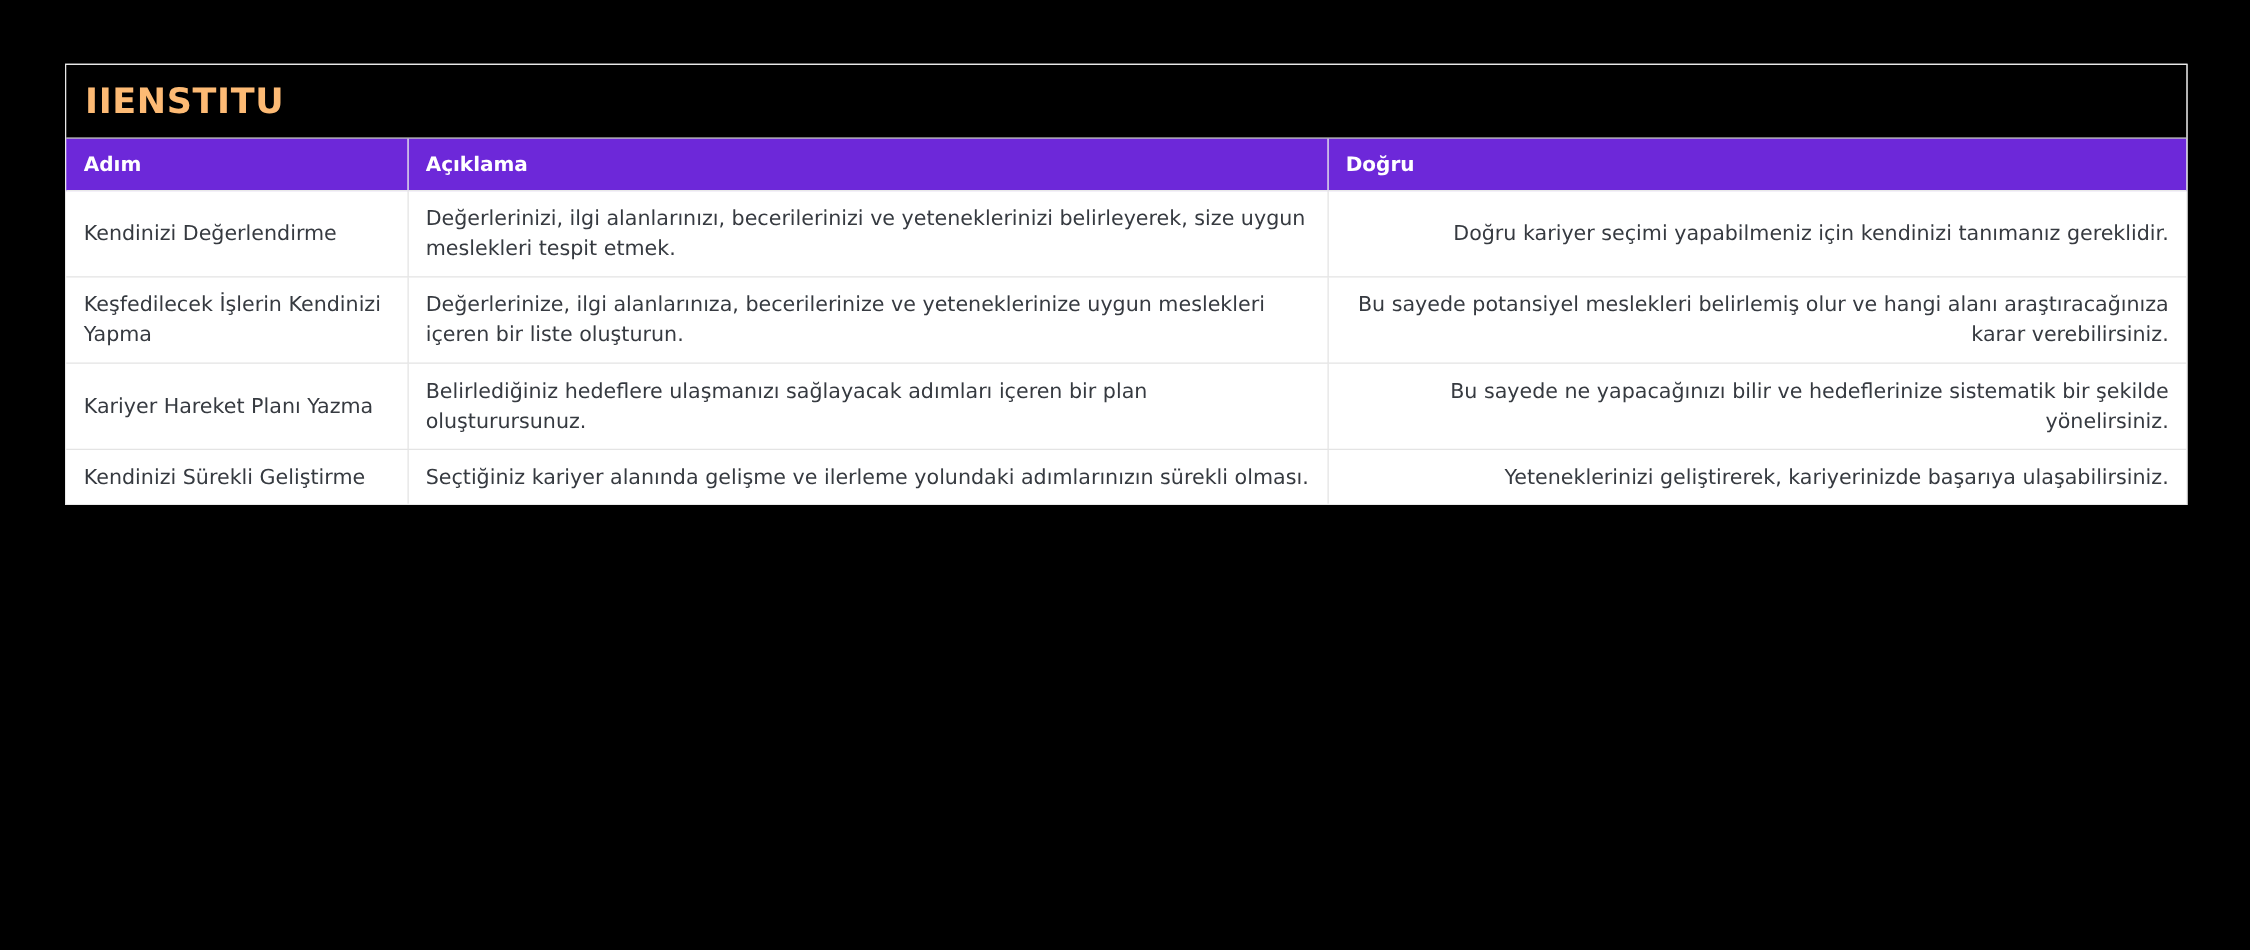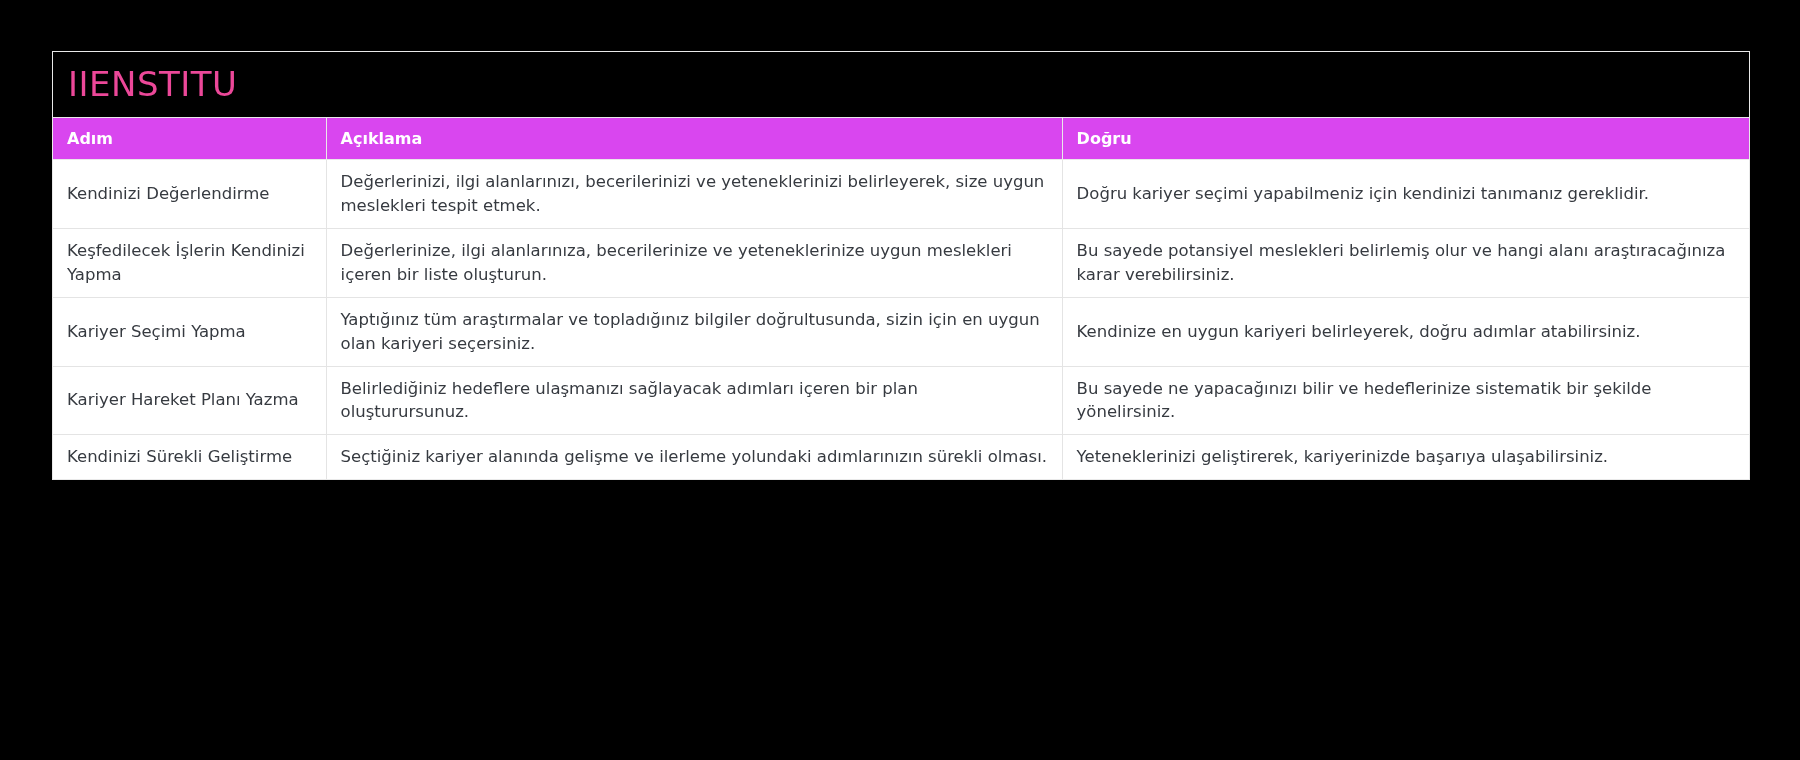--- a/index.html
+++ b/index.html
@@ -11,57 +11,57 @@
   }
   .table-wrap {
     position: absolute;
     left: 52px; top: 51px;
     width: 1698px;
     border: 1px solid #e9e9e9;
     background: #ffffff;
   }
   .title-bar {
     background: #000000;
-    color: #ec4899;
-    font-size: 34px;
-    font-weight: 400;
+    color: #fdba74;
+    font-size: 28px;
+    font-weight: 700;
     letter-spacing: 0.5px;
     padding: 12px 15px 13px 15px;
     border-bottom: 1px solid #e9e9e9;
   }
   table {
     width: 100%;
     border-collapse: collapse;
     table-layout: fixed;
   }
   col.c-adim   { width: 16.1%; }
   col.c-acik   { width: 43.4%; }
   col.c-onem   { width: 40.5%; }
   thead th {
-    background: #d946ef;
+    background: #6d28d9;
     color: #ffffff;
     text-align: left;
     font-size: 16px;
     font-weight: 700;
     padding: 11px 14px;
     border-right: 1px solid #e9e9e9;
     border-bottom: 1px solid #e9e9e9;
   }
   thead th:last-child { border-right: none; }
   tbody td {
     background: #ffffff;
     color: #363a40;
     font-size: 16.5px;
     line-height: 1.45;
     padding: 10px 14px;
     vertical-align: middle;
     border-right: 1px solid #e4e4e4;
     border-bottom: 1px solid #e4e4e4;
   }
-  tbody td:last-child { border-right: none; }
+  tbody td:last-child { border-right: none; text-align: right; }
   tbody tr:last-child td { border-bottom: none; }
 </style>
 </head>
 <body>
 
 <div class="table-wrap">
   <div class="title-bar">IIENSTITU</div>
   <table>
     <colgroup>
       <col class="c-adim">
@@ -80,25 +80,20 @@
           <td>Kendinizi Değerlendirme</td>
           <td>Değerlerinizi, ilgi alanlarınızı, becerilerinizi ve yeteneklerinizi belirleyerek, size uygun meslekleri tespit etmek.</td>
           <td>Doğru kariyer seçimi yapabilmeniz için kendinizi tanımanız gereklidir.</td>
         </tr>
         <tr>
           <td>Keşfedilecek İşlerin Kendinizi Yapma</td>
           <td>Değerlerinize, ilgi alanlarınıza, becerilerinize ve yeteneklerinize uygun meslekleri içeren bir liste oluşturun.</td>
           <td>Bu sayede potansiyel meslekleri belirlemiş olur ve hangi alanı araştıracağınıza karar verebilirsiniz.</td>
         </tr>
         <tr>
-          <td>Kariyer Seçimi Yapma</td>
-          <td>Yaptığınız tüm araştırmalar ve topladığınız bilgiler doğrultusunda, sizin için en uygun olan kariyeri seçersiniz.</td>
-          <td>Kendinize en uygun kariyeri belirleyerek, doğru adımlar atabilirsiniz.</td>
-        </tr>
-        <tr>
           <td>Kariyer Hareket Planı Yazma</td>
           <td>Belirlediğiniz hedeflere ulaşmanızı sağlayacak adımları içeren bir plan oluşturursunuz.</td>
           <td>Bu sayede ne yapacağınızı bilir ve hedeflerinize sistematik bir şekilde yönelirsiniz.</td>
         </tr>
         <tr>
           <td>Kendinizi Sürekli Geliştirme</td>
           <td>Seçtiğiniz kariyer alanında gelişme ve ilerleme yolundaki adımlarınızın sürekli olması.</td>
           <td>Yeteneklerinizi geliştirerek, kariyerinizde başarıya ulaşabilirsiniz.</td>
         </tr>
       </tbody>

